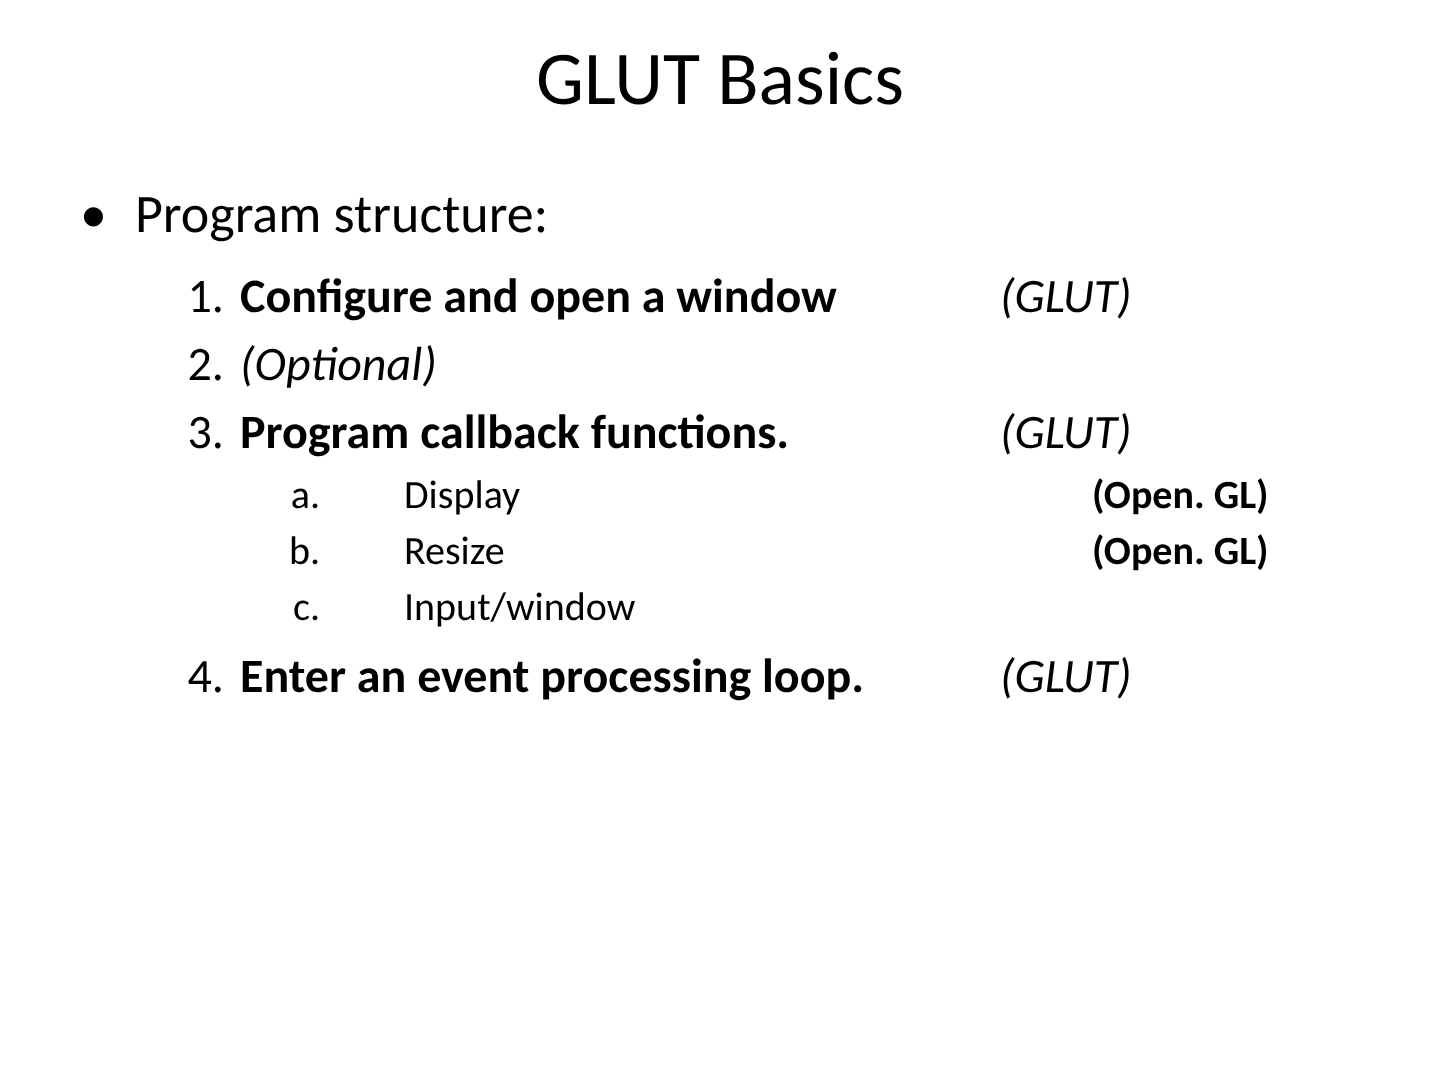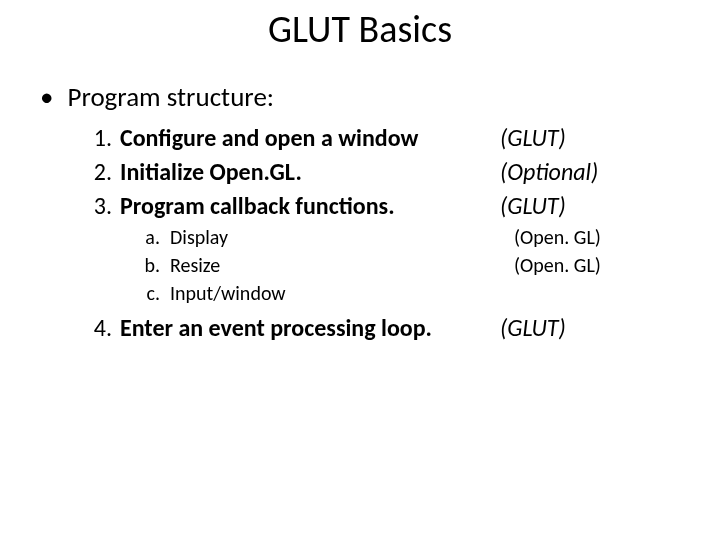--- a/index.html
+++ b/index.html
@@ -7,21 +7,21 @@
       padding: 0;
       width: 720px;
       height: 540px;
       background: #fff;
       font-family: Calibri, "Segoe UI", Arial, sans-serif;
       color: #000;
       box-sizing: border-box;
       overflow: hidden;
     }
     .slide {
-      padding: 6px 36px 0 36px;
+      padding: 17px 36px 0 36px;
     }
     .title {
       font-size: 38px;
       text-align: center;
       margin: 0 0 28px 0;
       font-weight: 400;
     }
     .bullet-row {
       display: flex;
       align-items: baseline;
@@ -66,24 +66,26 @@
       font-size: 20px;
       margin-bottom: 4px;
     }
     .sub-label {
       width: 24px;
       margin-right: 10px;
       text-align: right;
     }
     .sub-text {
       flex: 0 0 340px;
+      margin-left: 32px;
     }
     .sub-note {
       font-size: 20px;
       margin-left: 4px;
+      font-weight: bold;
     }
   </style>
 </head>
 <body>
 
 <div class="slide">
 
   <h1 class="title">GLUT Basics</h1>
 
   <div class="bullet-row">
@@ -94,21 +96,20 @@
   <div class="numlist">
 
     <div class="num-row">
       <span class="num-label">1.</span>
       <span class="num-text">Configure and open a window</span>
       <span class="num-note">(GLUT)</span>
     </div>
 
     <div class="num-row">
       <span class="num-label">2.</span>
-      <span class="num-text">Initialize Open.GL.</span>
       <span class="num-note">(Optional)</span>
     </div>
 
     <div class="num-row">
       <span class="num-label">3.</span>
       <span class="num-text">Program callback functions.</span>
       <span class="num-note">(GLUT)</span>
     </div>
 
     <div class="sub-list">

